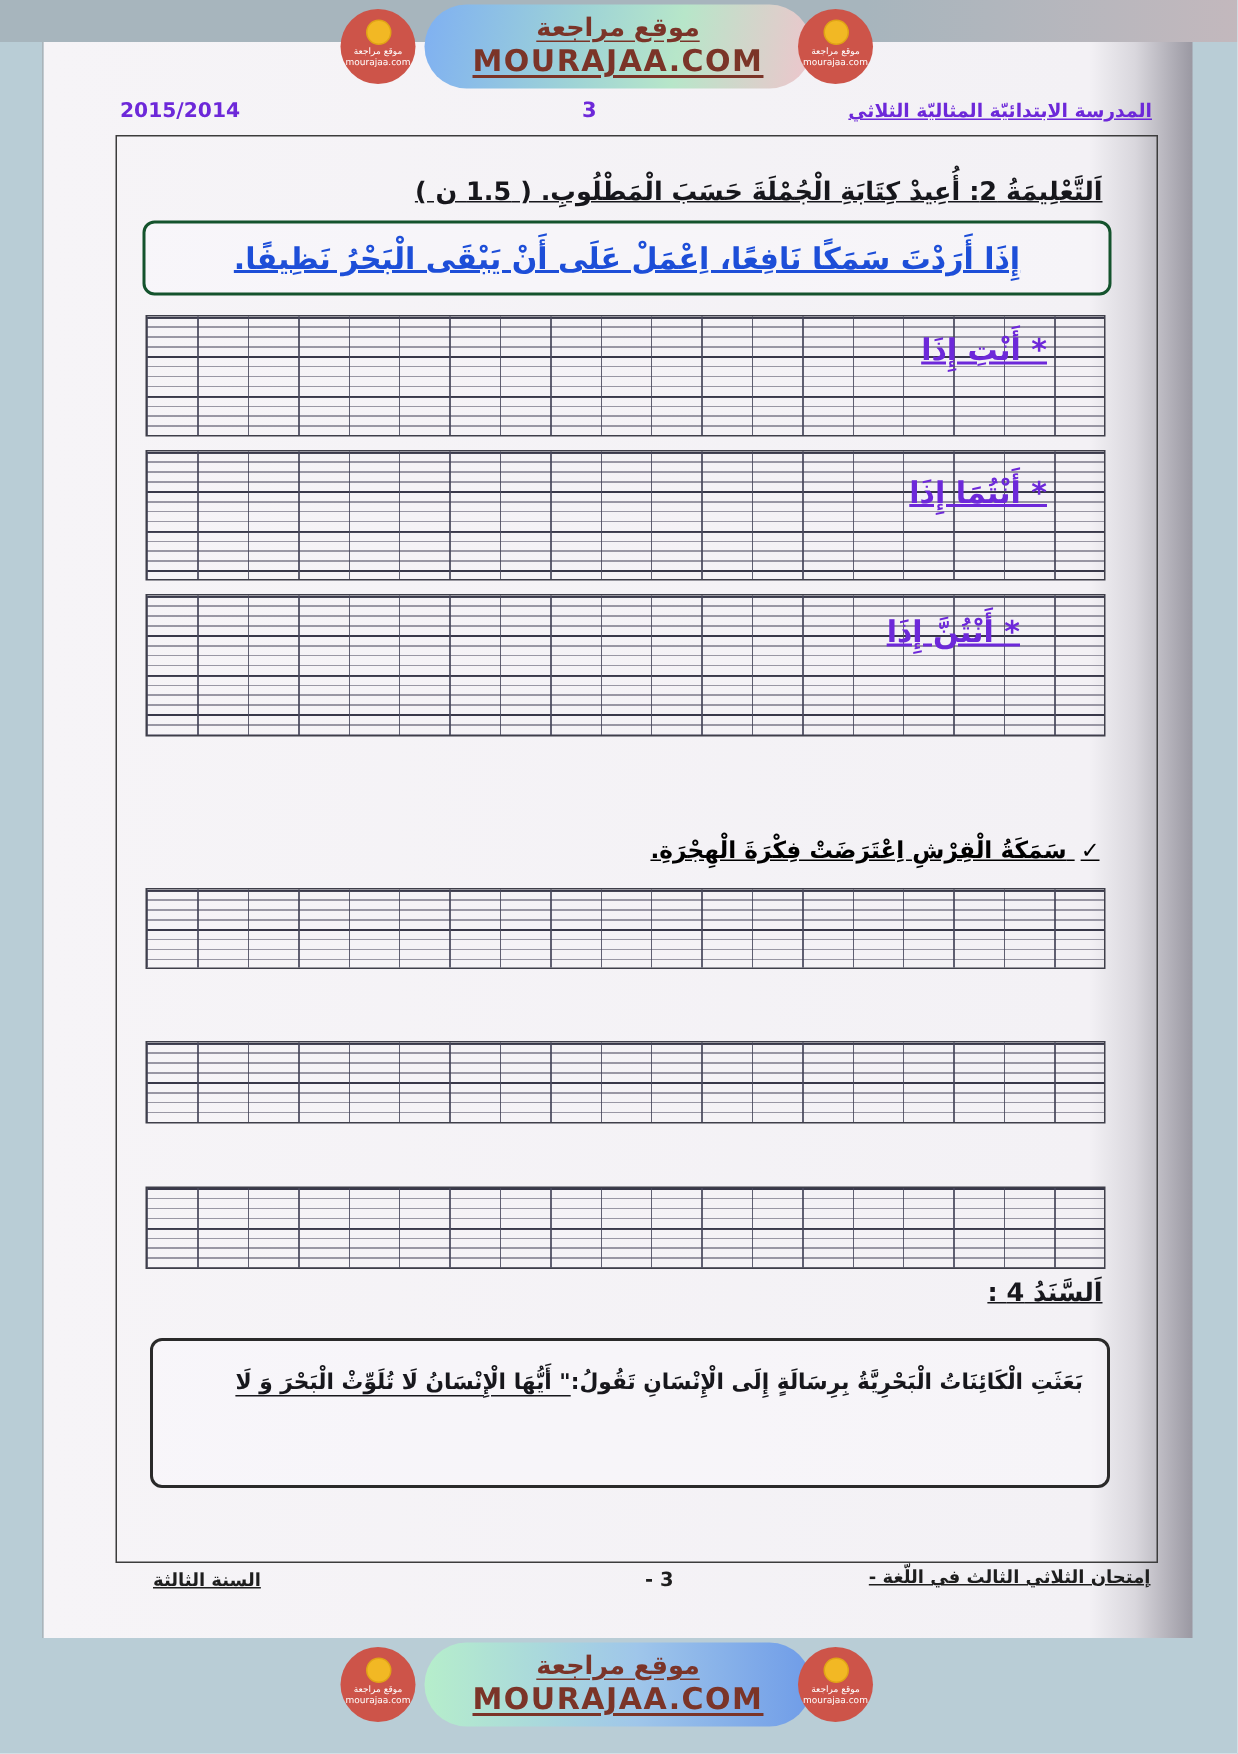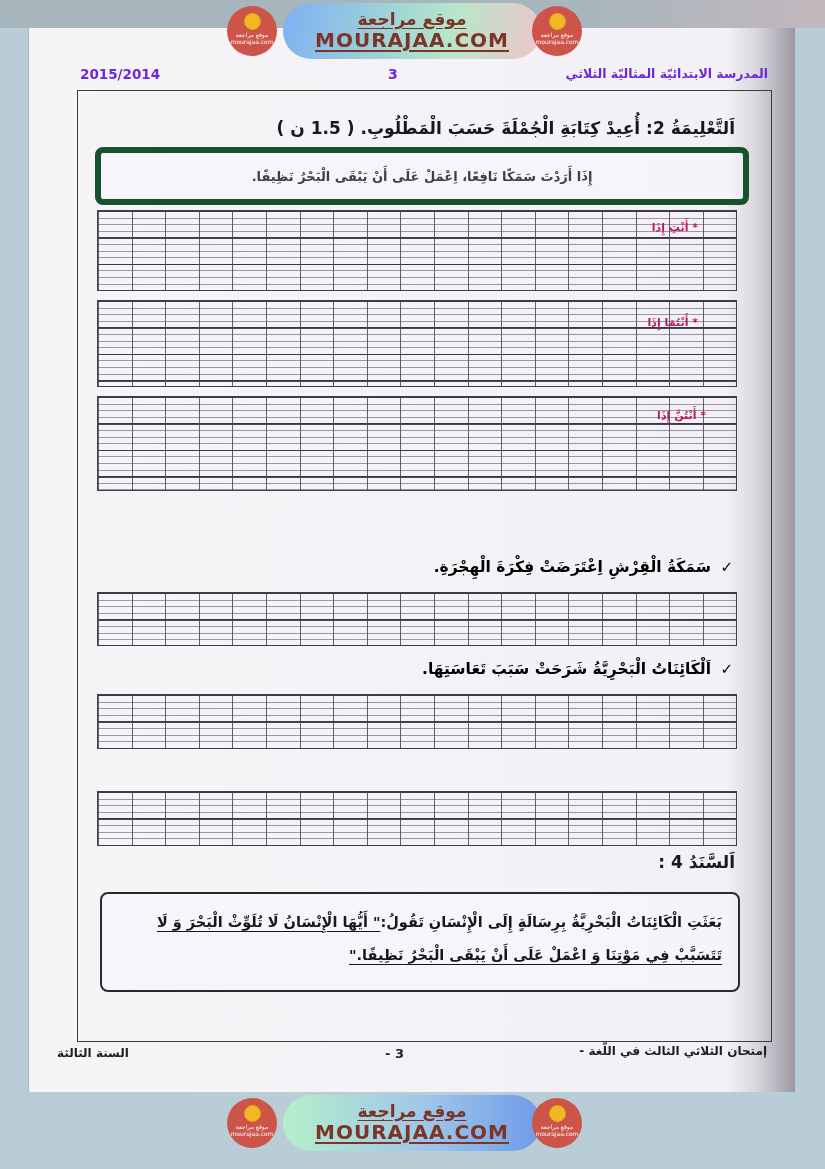--- a/index.html
+++ b/index.html
@@ -29,42 +29,42 @@
          text-align:center;color:#fff;overflow:hidden;}
   .badge .dot{width:17px;height:17px;border-radius:50%;background:#f2b824;margin:7px auto 2px;
               border:1px solid #e0a416;box-sizing:border-box;}
   .badge .bt{font-size:6px;line-height:1.1;display:block;}
   .badge .bs{font-size:6px;line-height:1.1;display:block;}
   
   .main-box{position:absolute;left:77px;top:90px;width:693px;height:950px;
             border:1px solid #3c3c3c;}
   .hdr-text{position:absolute;font-size:12.5px;font-weight:bold;color:#6d28d9;}
   
-  .rtl{direction:rtl;unicode-bidi:plaintext;}
+  .rtl{direction:rtl;unicode-bidi:plaintext;text-decoration:underline;}
   .instr{position:absolute;font-weight:bold;color:#17171c;font-size:17px;white-space:nowrap;}
-  .sent-box{position:absolute;border:6px solid #14532d;border-radius:8px;
+  .sent-box{position:absolute;border:2px solid #14532d;border-radius:8px;
             display:flex;align-items:center;justify-content:center;
-            font-weight:bold;color:#404040;font-size:13px;background:rgba(250,249,252,0.45);}
+            font-weight:bold;color:#1d4ed8;font-size:20px;background:rgba(250,249,252,0.45);}
   .check-line{position:absolute;font-weight:bold;color:#000000;font-size:15.5px;white-space:nowrap;}
   .check-line .ck{font-size:15px;margin-left:4px;}
-  .prompt{position:absolute;font-weight:bold;color:#be185d;font-size:11px;white-space:nowrap;}
+  .prompt{position:absolute;font-weight:bold;color:#6d28d9;font-size:20px;white-space:nowrap;}
   
   .wgrid{position:absolute;width:640px;border:1px solid #3f3f4a;box-sizing:border-box;
     background-image:
       repeating-linear-gradient(to right, rgba(70,70,90,0.85) 0 1px, transparent 1px 33.6px),
       repeating-linear-gradient(to bottom, rgba(40,40,58,0.85) 0 1.4px, transparent 1.4px 26.4px),
       repeating-linear-gradient(to bottom, rgba(122,120,136,0.75) 0 1px, transparent 1px 6.6px);}
   
   .support-box{position:absolute;left:100px;top:892px;width:640px;height:100px;
                border:2px solid #2a2a2a;border-radius:8px;box-sizing:border-box;
                padding:12px 16px 0 8px;font-weight:bold;font-size:14.5px;color:#17171c;
                text-align:right;line-height:2.3;background:rgba(250,249,252,0.45);}
   .ul{text-decoration:underline;text-underline-offset:4px;text-decoration-thickness:1.4px;}
   
-  .ftr-text{position:absolute;font-size:12px;font-weight:bold;color:#1e1e1e;}
+  .ftr-text{position:absolute;font-size:12px;font-weight:bold;color:#1e1e1e;margin-left:45px;}
 </style>
 </head>
 <body>
 
 <div id="screen">
 
   <div class="top-strip"></div>
   <div class="scan-page"></div>
 
   <div class="hdr-text rtl" style="right:57px;top:66px;">المدرسة الابتدائيّة المثاليّة الثلاثي</div>
@@ -76,42 +76,37 @@
   <div class="instr rtl" style="right:90px;top:118px;">اَلتَّعْلِيمَةُ 2: أُعِيدْ كِتَابَةِ الْجُمْلَةَ حَسَبَ الْمَطْلُوبِ. ( 1.5 ن )</div>
 
   <div class="sent-box rtl" style="left:95px;top:147px;width:642px;height:46px;">إِذَا أَرَدْتَ سَمَكًا نَافِعًا، اِعْمَلْ عَلَى أَنْ يَبْقَى الْبَحْرُ نَظِيفًا.</div>
 
   <div class="wgrid" style="left:97px;top:210px;height:81px;"></div>
   <div class="wgrid" style="left:97px;top:300px;height:87px;"></div>
   <div class="wgrid" style="left:97px;top:396px;height:95px;"></div>
 
   <div class="prompt rtl" style="right:127px;top:221px;">* أَنْتِ إِذَا</div>
   <div class="prompt rtl" style="right:127px;top:316px;">* أَنْتُمَا إِذَا</div>
-  <div class="prompt rtl" style="right:119px;top:409px;">* أَنْتُنَّ إِذَا</div>
+  <div class="prompt rtl" style="right:145px;top:409px;">* أَنْتُنَّ إِذَا</div>
 
 
   <div class="check-line rtl" style="right:92px;top:558px;">
     <span class="ck">✓</span>
     <span>سَمَكَةُ الْقِرْشِ اِعْتَرَضَتْ فِكْرَةَ الْهِجْرَةِ.</span>
   </div>
   <div class="wgrid" style="left:97px;top:592px;height:54px;"></div>
 
-  <div class="check-line rtl" style="right:92px;top:660px;">
-    <span class="ck">✓</span>
-    <span>اَلْكَائِنَاتُ الْبَحْرِيَّةُ شَرَحَتْ سَبَبَ تَعَاسَتِهَا.</span>
-  </div>
   <div class="wgrid" style="left:97px;top:694px;height:55px;"></div>
 
   <div class="wgrid" style="left:97px;top:791px;height:55px;"></div>
 
   <div class="instr rtl" style="right:90px;top:852px;">اَلسَّنَدُ 4 :</div>
 
   <div class="support-box" dir="rtl">
     <div><span>بَعَثَتِ الْكَائِنَاتُ الْبَحْرِيَّةُ بِرِسَالَةٍ إِلَى الْإِنْسَانِ تَقُولُ:</span><span class="ul">" أَيُّهَا الْإِنْسَانُ لَا تُلَوِّثْ الْبَحْرَ وَ لَا</span></div>
-    <div class="ul">تَتَسَبَّبْ فِي مَوْتِنَا وَ اعْمَلْ عَلَى أَنْ يَبْقَى الْبَحْرُ نَظِيفًا."</div>
   </div>
 
   <div class="ftr-text rtl" style="right:58px;top:1044px;">إمتحان الثلاثي الثالث في اللّغة -</div>
   <div class="ftr-text" style="left:385px;top:1046px;font-size:13px;">- 3</div>
   <div class="ftr-text rtl" style="left:57px;top:1046px;">السنة الثالثة</div>
 
   <div class="pill pill-top">
     <span class="l1">موقع مراجعة</span>
     <span class="l2">MOURAJAA.COM</span>
   </div>

